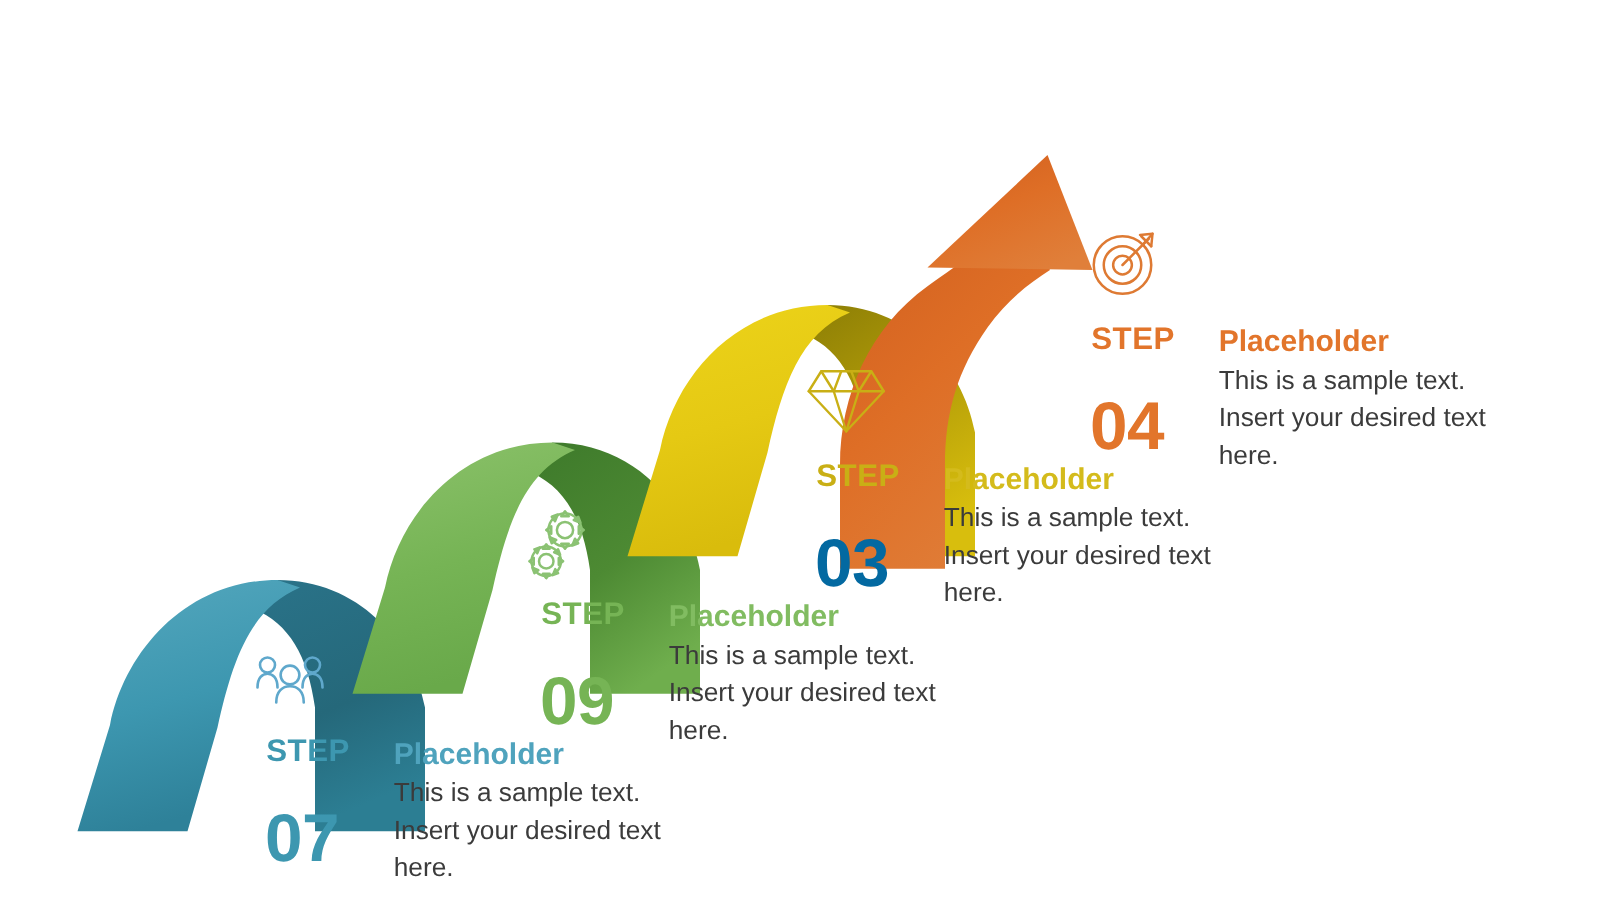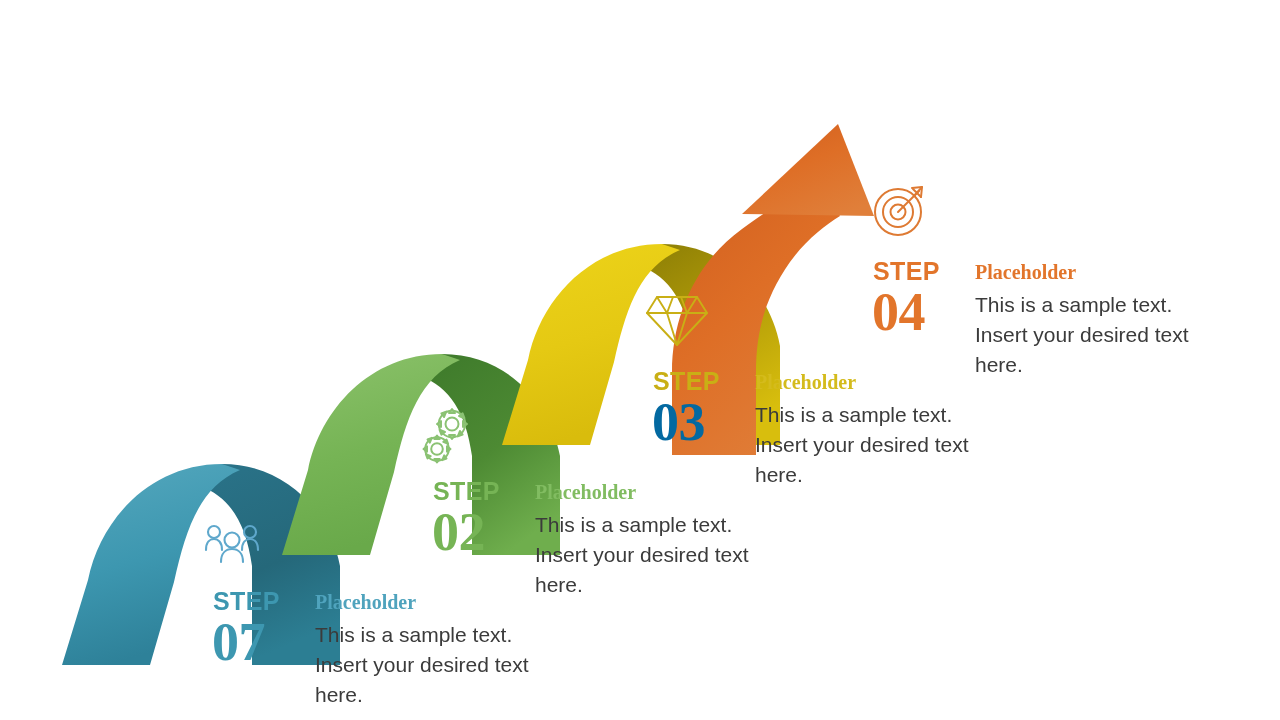--- a/index.html
+++ b/index.html
@@ -45,30 +45,31 @@
   .step-word {
     position: absolute;
     font-family: "Liberation Sans", sans-serif;
     font-size: 25px;
     font-weight: bold;
     letter-spacing: 0.4px;
     line-height: 1;
   }
   .step-num {
     position: absolute;
-    font-family: Liberation Serif, serif;
+    font-family: Liberation Sans, sans-serif;
     font-size: 54px;
     font-weight: bold;
     letter-spacing: -0.5px;
     line-height: 1;
+    margin-top: 29px;
   }
   .ph-title {
     position: absolute;
-    font-family: Liberation Serif, serif;
-    font-size: 20px;
+    font-family: Liberation Sans, sans-serif;
+    font-size: 24px;
     font-weight: bold;
     line-height: 1;
   }
   .ph-body {
     position: absolute;
     font-family: "Liberation Sans", sans-serif;
     font-size: 21px;
     font-weight: 400;
     color: #3b3b3b;
     line-height: 1.42;
@@ -239,21 +240,21 @@
 
   <div class="step-block" style="left:0; top:0; width:1280px; height:720px;">
     <div class="step-word" style="left:213px; top:589px; color:#3D97B0;">STEP</div>
     <div class="step-num" style="left:212px; top:615px; color:#3D97B0;">07</div>
     <div class="ph-title" style="left:315px; top:592px; color:#4FA3BD;">Placeholder</div>
     <div class="ph-body" style="left:315px; top:620px;">This is a sample text. Insert your desired text here.</div>
   </div>
 
   <div class="step-block" style="left:0; top:0; width:1280px; height:720px;">
     <div class="step-word" style="left:433px; top:479px; color:#76B455;">STEP</div>
-    <div class="step-num" style="left:432px; top:505px; color:#76B455;">02</div>
+    <div class="step-num" style="left:432px; top:505px; color:#76B455;">09</div>
     <div class="ph-title" style="left:535px; top:482px; color:#81BC61;">Placeholder</div>
     <div class="ph-body" style="left:535px; top:510px;">This is a sample text. Insert your desired text here.</div>
   </div>
 
   <div class="step-block" style="left:0; top:0; width:1280px; height:720px;">
     <div class="step-word" style="left:653px; top:369px; color:#C9AF15;">STEP</div>
     <div class="step-num" style="left:652px; top:395px; color:#0369a1;">03</div>
     <div class="ph-title" style="left:755px; top:372px; color:#D4BB1C;">Placeholder</div>
     <div class="ph-body" style="left:755px; top:400px;">This is a sample text. Insert your desired text here.</div>
   </div>

